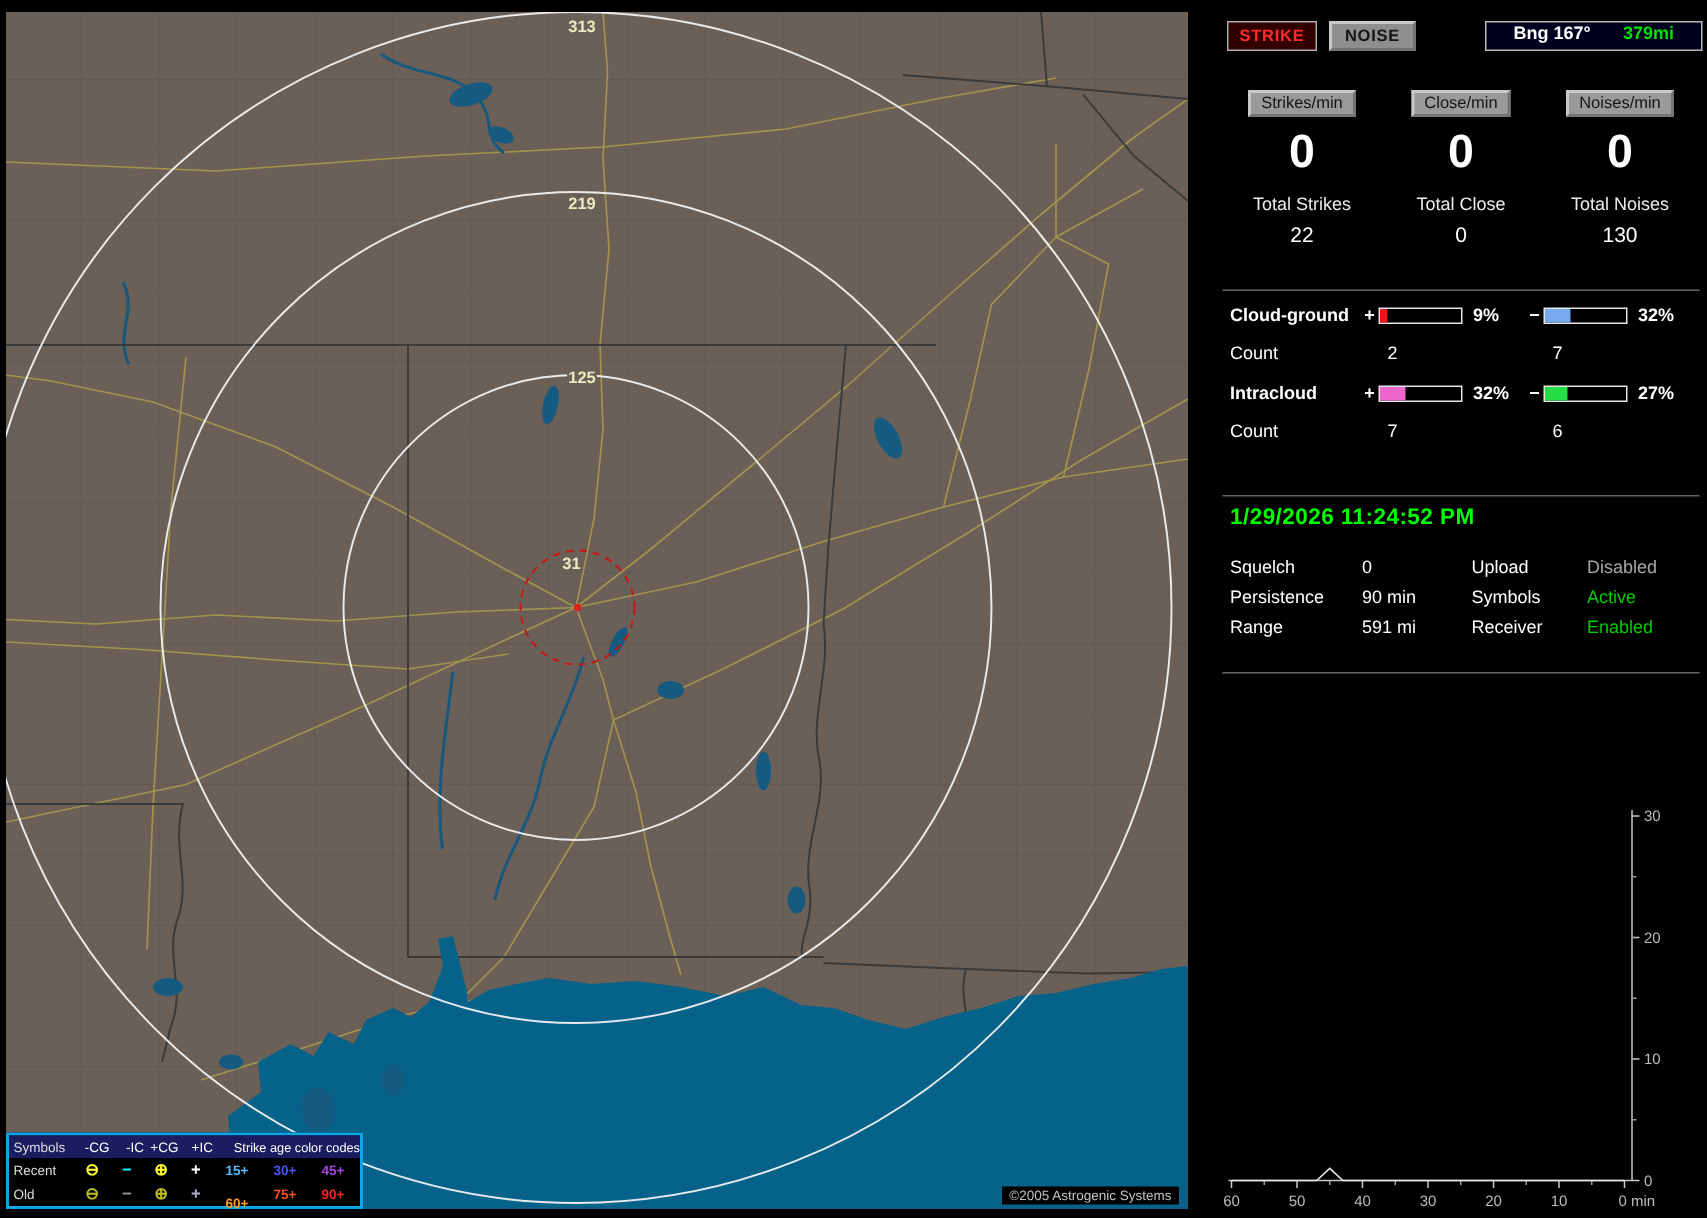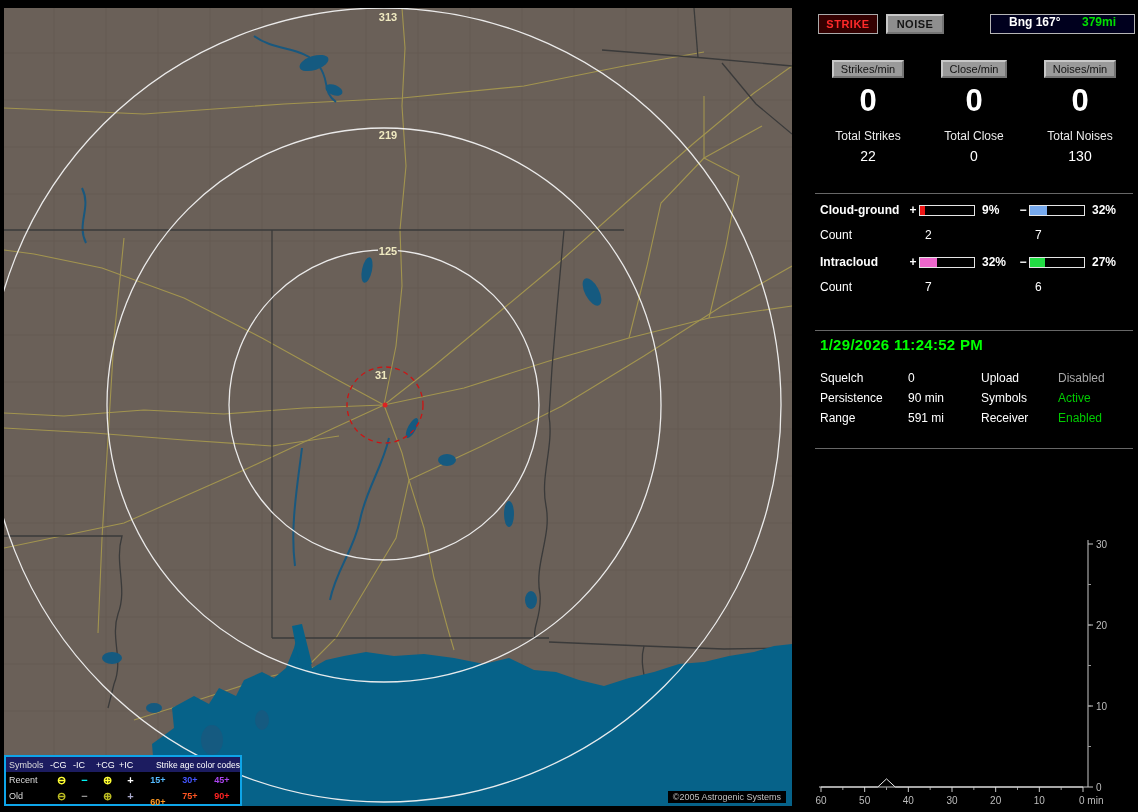--- a/index.html
+++ b/index.html
@@ -11,21 +11,21 @@
   .map{position:absolute;left:4px;top:8px;width:788px;height:798px;background:#6a6058;overflow:hidden}
   .copyright{position:absolute;right:6px;bottom:3px;background:#000;color:#c0c0c0;
              font-size:9px;padding:1px 5px;z-index:6;white-space:nowrap}
 
   
   .legend{position:absolute;left:0;bottom:0;width:238px;background:#000;border:2px solid #0ea5e9;
           font-size:9px;color:#fff;z-index:5}
   .lg-head{display:flex;align-items:center;background:#1c1c60;height:15px}
   .lg-row{display:flex;align-items:center;height:16px}
   .lg-c0{width:44px;padding-left:3px;color:#ddd}
-  .lg-s{width:23px;text-align:left}
+  .lg-s{width:23px;text-align:right}
   .lg-sym{width:23px;text-align:center;font-size:11px;line-height:1;font-weight:bold}
   .lg-a{width:32px;text-align:center;font-weight:bold}
   .lg-age{flex:1;text-align:right;font-size:8.5px;color:#fff}
 
   
   .sidebar{position:absolute;left:815px;top:0;width:323px;height:812px;color:#fff;font-size:12px}
   .sep{position:absolute;left:0;width:318px;border-top:1px solid #676767;height:0}
 
   .mode-row{position:absolute;left:3px;top:14px;width:317px;height:20px}
   .btn-strike{position:absolute;left:0;top:0;width:60px;height:20px;background:#330000;border:1px solid #aaa;

